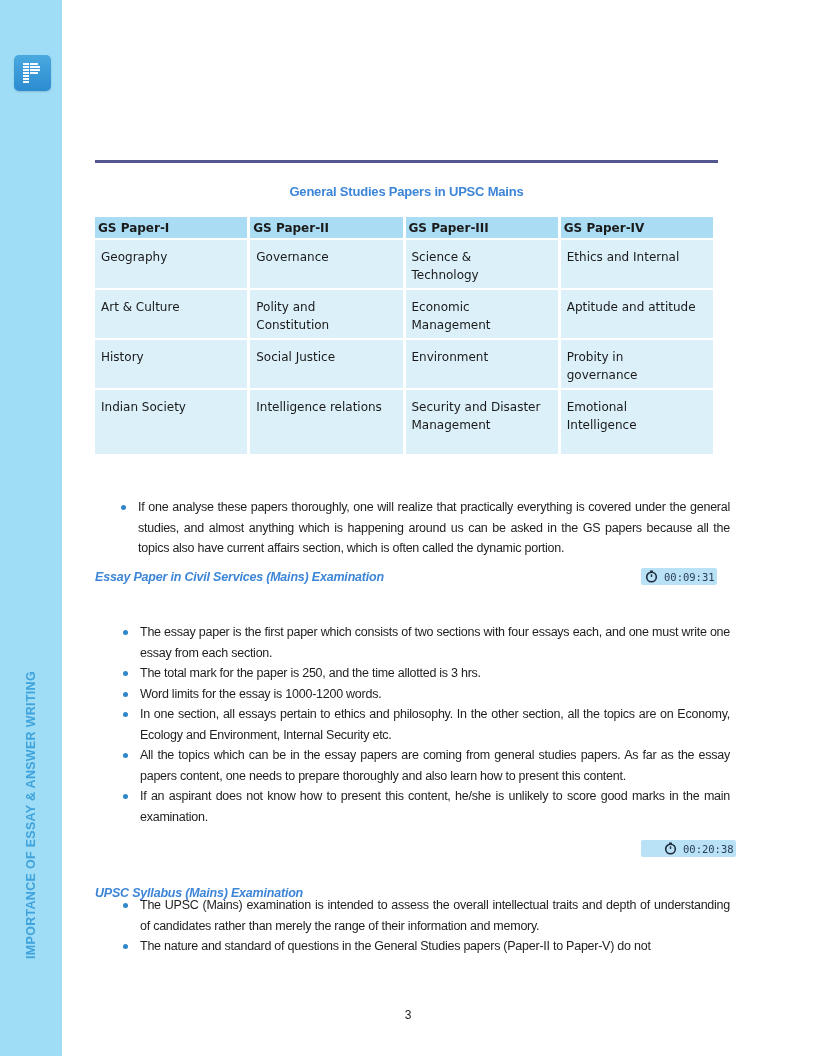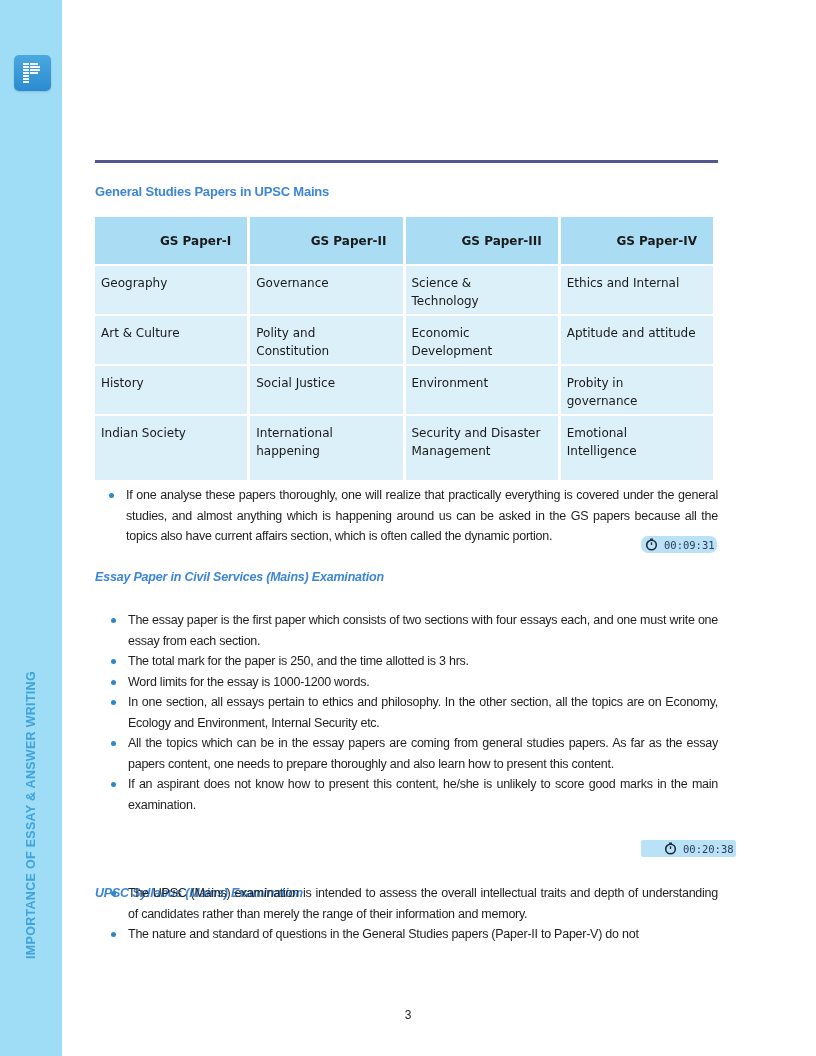--- a/index.html
+++ b/index.html
@@ -26,40 +26,40 @@
       white-space: nowrap;
       font-family: "Liberation Sans", sans-serif;
       font-weight: bold; font-size: 12.5px; letter-spacing: 0.3px;
       color: #3fa3dc;
     }
     .rule {
       position: absolute; left: 95px; top: 160px; width: 623px; height: 3px;
       background: #54568f;
     }
     .table-title {
-      position: absolute; left: 95px; top: 184px; width: 623px; text-align: left;
+      position: absolute; left: 95px; top: 184px; width: 623px; text-align: center;
       font-size: 13px; font-weight: bold; color: #3d85d6;
       letter-spacing: -0.2px;
     }
     table.gs {
       position: absolute; left: 95px; top: 215px; width: 624px;
       border-collapse: separate; border-spacing: 3px 2px;
       margin-left: -3px;
       font-family: "DejaVu Sans", sans-serif; font-size: 12px; color: #1a1a1a;
     }
     table.gs th {
       background: #aadcf3; height: 15px; font-weight: bold; font-size: 12px;
-      text-align: right; padding: 16px; width: 25%;
+      text-align: left; padding: 3px; width: 25%;
     }
     table.gs td {
       background: #dcf0fa; vertical-align: top; padding: 8px 16px 0 6px; height: 40px;
       line-height: 18px;
     }
     table.gs tr.last td { height: 56px; }
-    .bullet-list { position: absolute; left: 108px; width: 610px; margin: 0; padding: 0; list-style: none; }
+    .bullet-list { position: absolute; left: 108px; width: 610px; margin: 12px; padding: 0; list-style: none; }
     .bullet-list li {
       position: relative; padding-left: 20px;
       font-size: 12.5px; line-height: 20.5px; color: #1e1e1e;
       text-align: justify; letter-spacing: -0.25px;
     }
     .bullet-list li::before {
       content: ""; position: absolute; left: 3px; top: 8px;
       width: 5px; height: 5px; border-radius: 50%; background: #2f86c9;
     }
     .section-head {
@@ -118,44 +118,44 @@
   <tbody>
     <tr>
       <td>Geography</td>
       <td>Governance</td>
       <td>Science &amp; Technology</td>
       <td>Ethics and Internal</td>
     </tr>
     <tr>
       <td>Art &amp; Culture</td>
       <td>Polity and Constitution</td>
-      <td>Economic Development</td>
+      <td>Economic Management</td>
       <td>Aptitude and attitude</td>
     </tr>
     <tr>
       <td>History</td>
       <td>Social Justice</td>
       <td>Environment</td>
       <td>Probity in governance</td>
     </tr>
     <tr class="last">
       <td>Indian Society</td>
-      <td>International happening</td>
+      <td>Intelligence relations</td>
       <td>Security and Disaster Management</td>
       <td>Emotional Intelligence</td>
     </tr>
   </tbody>
 </table>
 
 <ul class="bullet-list" style="top:485px; left:106px; width:612px;">
   <li>If one analyse these papers thoroughly, one will realize that practically everything is covered under the general studies, and almost anything which is happening around us can be asked in the GS papers because all the topics also have current affairs section, which is often called the dynamic portion.</li>
 </ul>
 
 <div class="section-head" style="top:570px;">Essay Paper in Civil Services (Mains) Examination</div>
-<div class="timer" style="top:536px;border-radius:7px;">
+<div class="timer" style="top:568px;">
   <svg width="13" height="13" viewBox="0 0 13 13">
     <circle cx="6.5" cy="7" r="4.8" fill="none" stroke="#1f2a3a" stroke-width="1.6"></circle>
     <line x1="6.5" y1="7" x2="6.5" y2="4.3" stroke="#1f2a3a" stroke-width="1.4"></line>
     <rect x="5" y="0.5" width="3" height="1.4" fill="#1f2a3a"></rect>
   </svg>
   <span>00:09:31</span>
 </div>
 
 <ul class="bullet-list" style="top:610px;">
   <li>The essay paper is the first paper which consists of two sections with four essays each, and one must write one essay from each section.</li>

